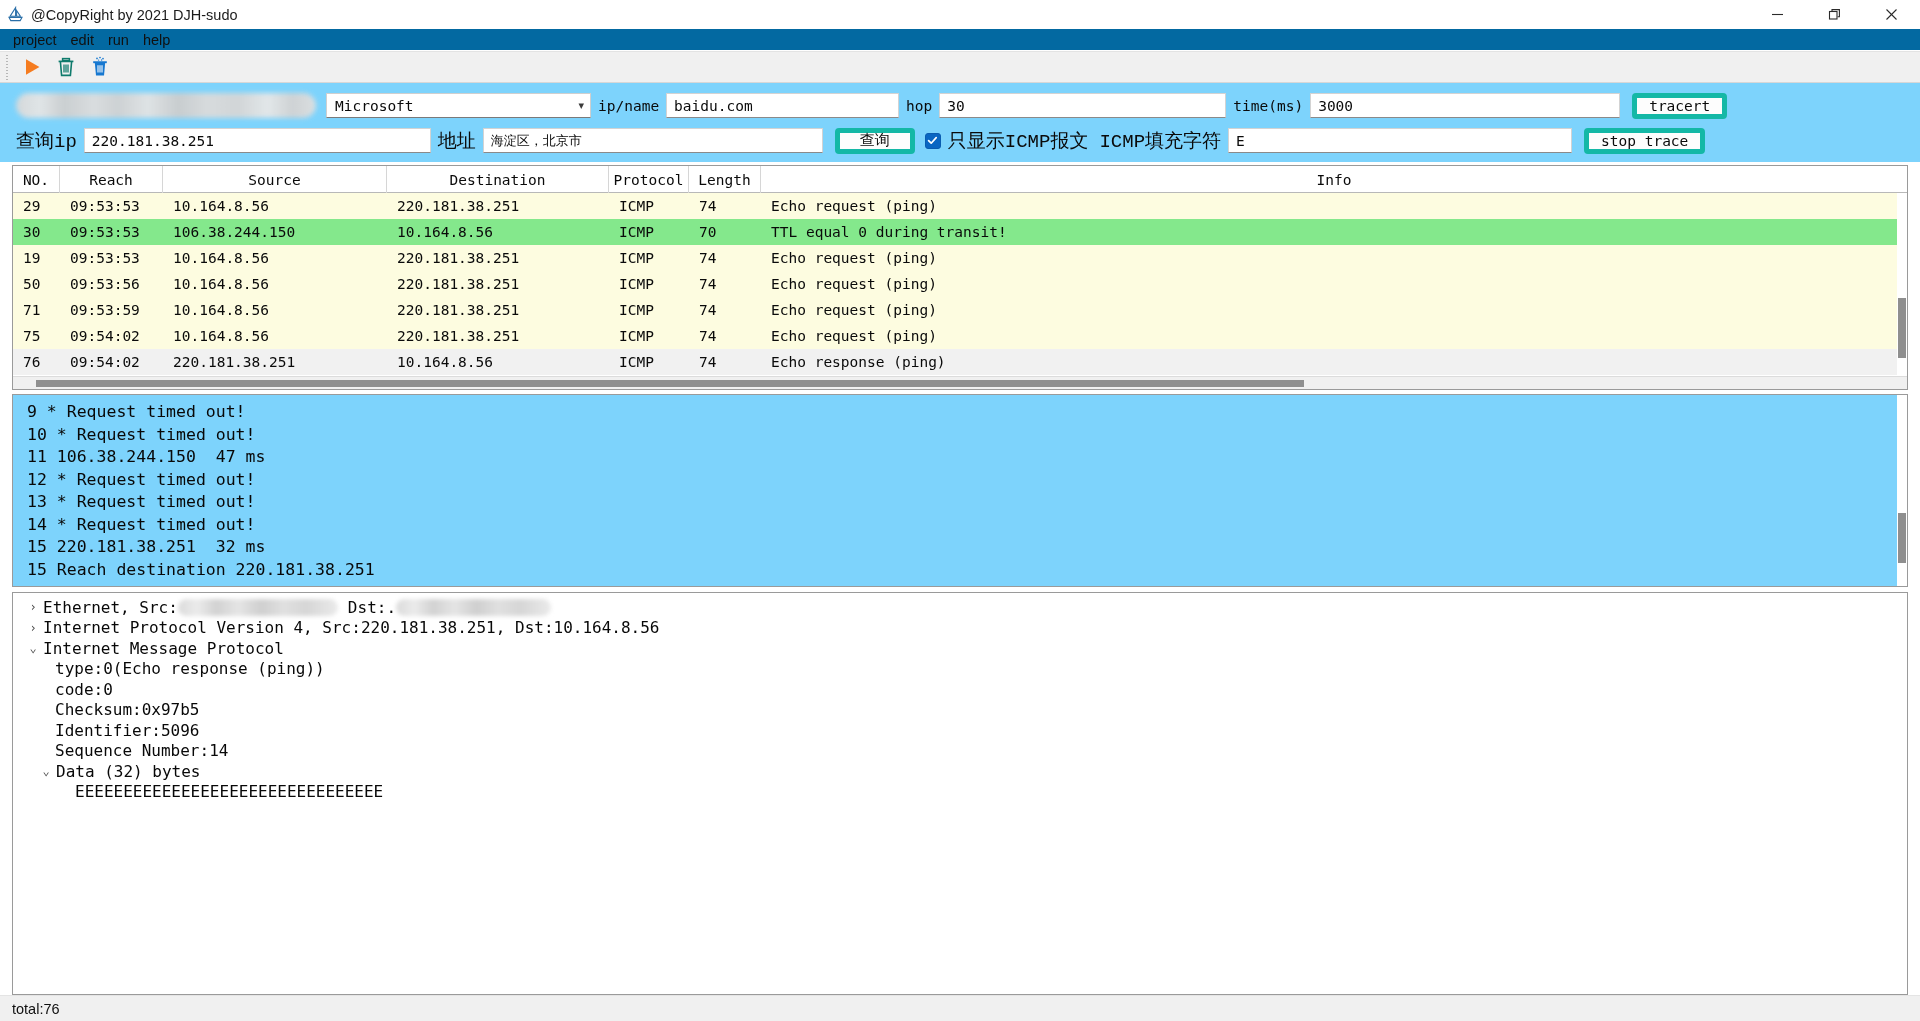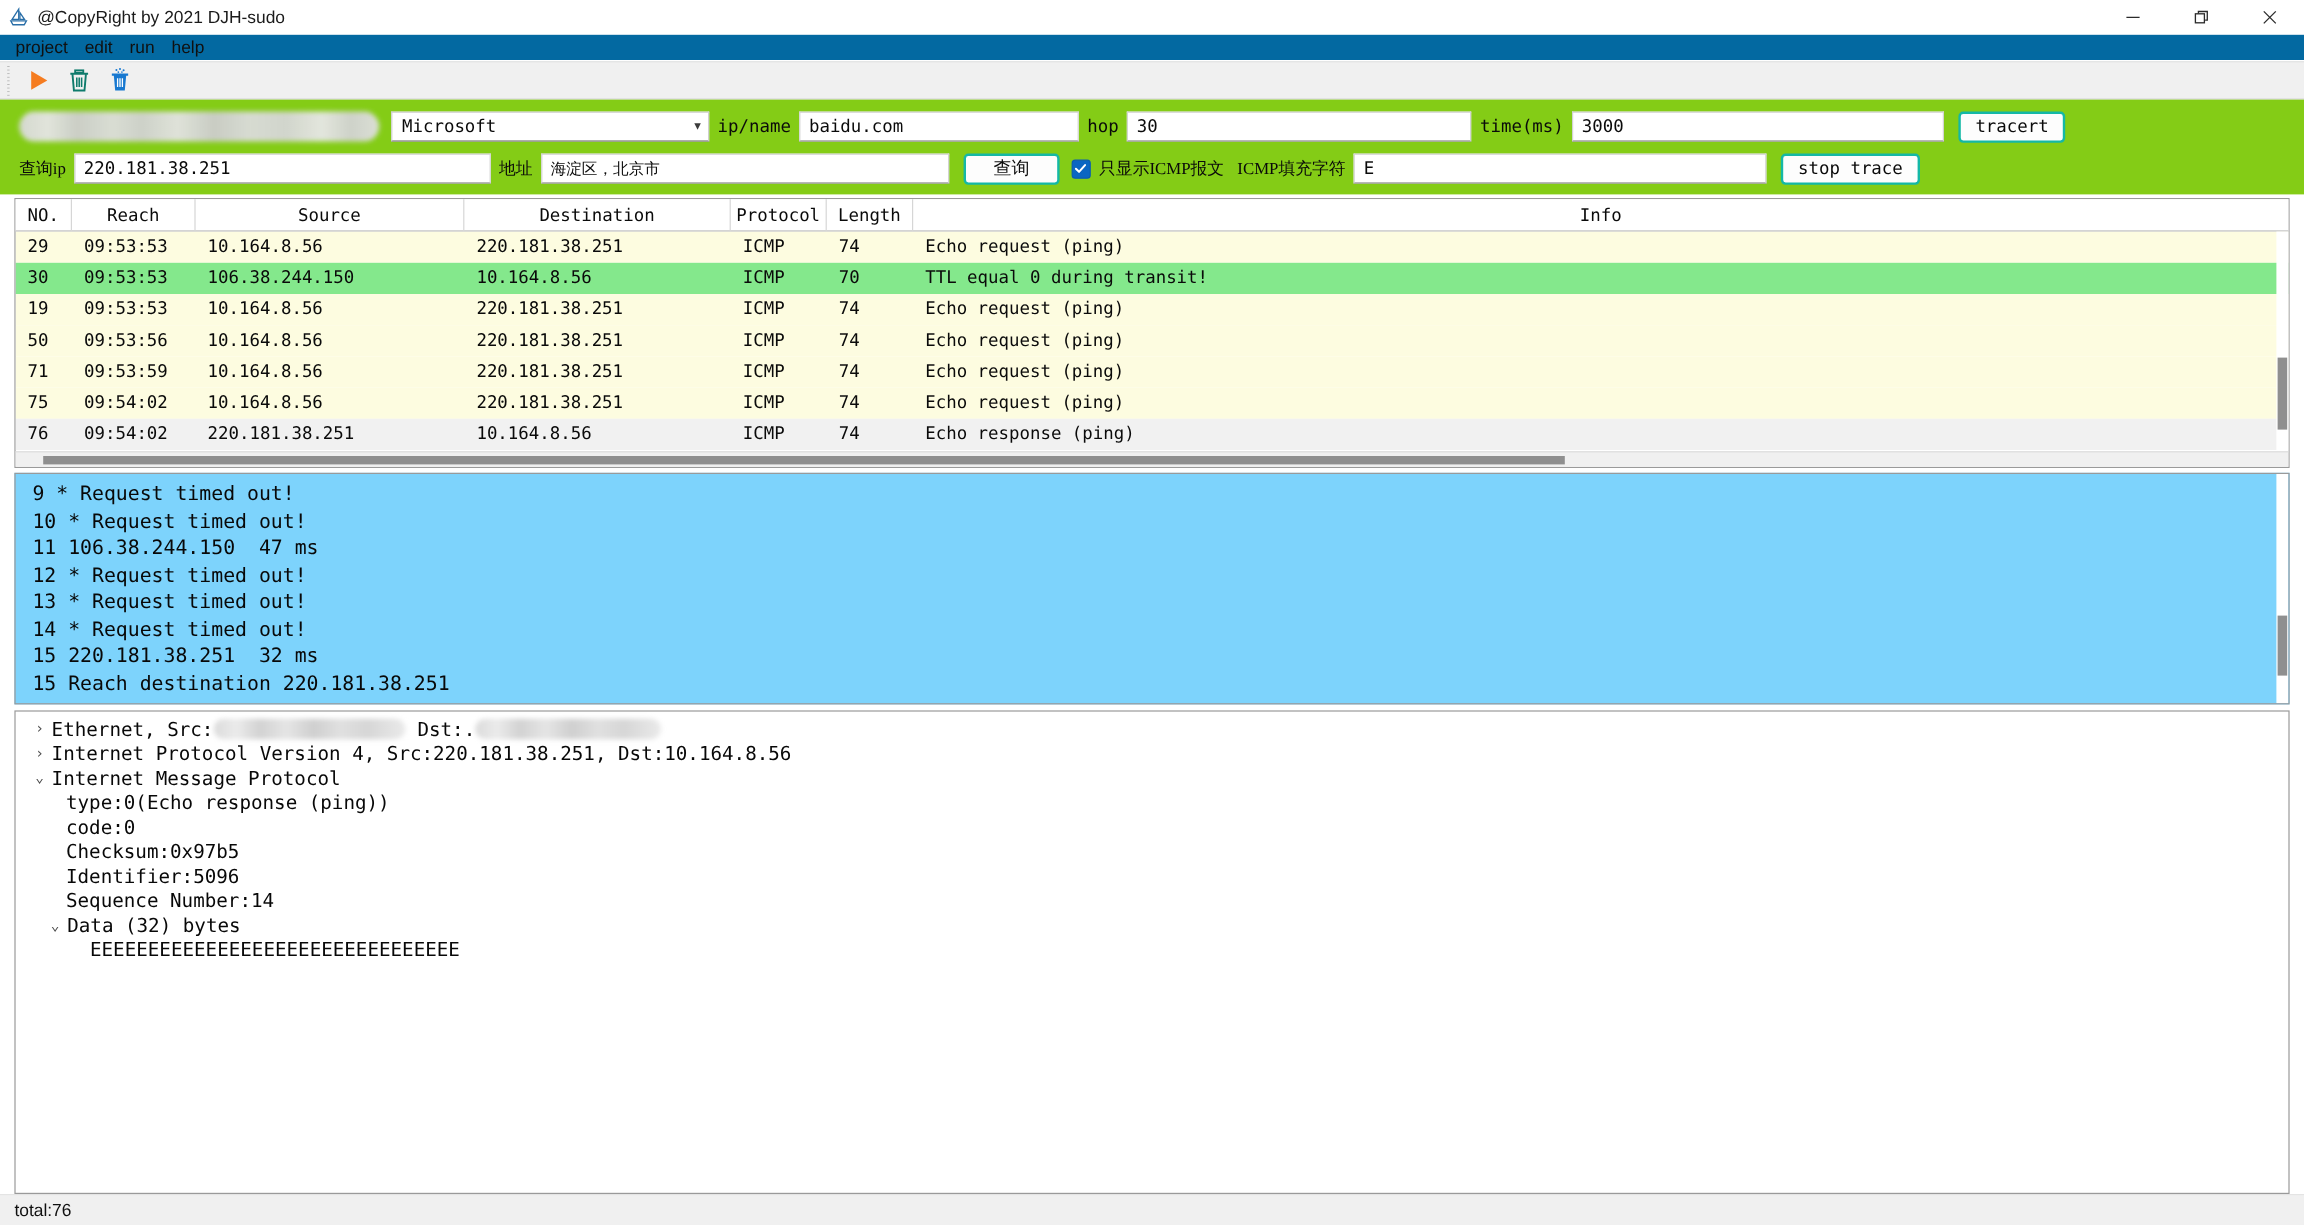--- a/index.html
+++ b/index.html
@@ -71,21 +71,21 @@
     margin-right: 4px;
   }
   .tb-btn {
     width: 34px; height: 30px;
     display: flex; align-items: center; justify-content: center;
   }
   .tb-btn svg { display: block; }
 
   
   .formarea {
-    background: #84cc16;
+    background: #7dd3fc;
     flex: 0 0 auto;
     padding: 0;
   }
   .formrow {
     display: flex; align-items: center;
     height: 31px;
     padding: 0 10px 0 12px;
     gap: 0;
   }
   .formrow.row1 { margin-top: 7px; }
@@ -103,21 +103,21 @@
     opacity: .95;
   }
   .redact-a { width: 300px; margin-left: 4px; }
 
   .ui-label {
     font-family: "DejaVu Sans Mono", monospace;
     font-size: 14.5px; color: #0a0a0a;
     white-space: nowrap;
     padding: 0 7px;
   }
-  .ui-label.cjk { font-family: Liberation Serif, serif; font-size: 14px; }
+  .ui-label.cjk { font-family: Liberation Mono, monospace; font-size: 19px; }
 
   .combo {
     height: 25px;
     background: #ffffff;
     border: 1px solid #cfcfcf;
     border-bottom: 1px solid #7a7a7a;
     display: flex; align-items: center;
     padding: 0 6px 0 8px;
     position: relative;
   }
@@ -138,21 +138,21 @@
     font-family: "DejaVu Sans Mono", monospace;
     font-size: 14.5px; color: #0a0a0a;
     white-space: nowrap; overflow: hidden;
   }
   .tinput.cjk { font-family: "Liberation Sans", sans-serif; font-size: 13px; }
 
   .btn {
     height: 26px;
     min-width: 74px;
     background: #fdfdfd;
-    border: 2px solid #14b8a6;
+    border: 5px solid #14b8a6;
     border-radius: 4px;
     display: flex; align-items: center; justify-content: center;
     font-family: "DejaVu Sans Mono", monospace;
     font-size: 14.5px; color: #0a0a0a;
     padding: 0 12px; white-space: nowrap;
   }
   .btn.cjk { font-family: "Liberation Sans", sans-serif; font-size: 15px; min-width: 80px; }
 
   .chkwrap { display: flex; align-items: center; gap: 7px; padding: 0 4px 0 10px; }
   .chk {

